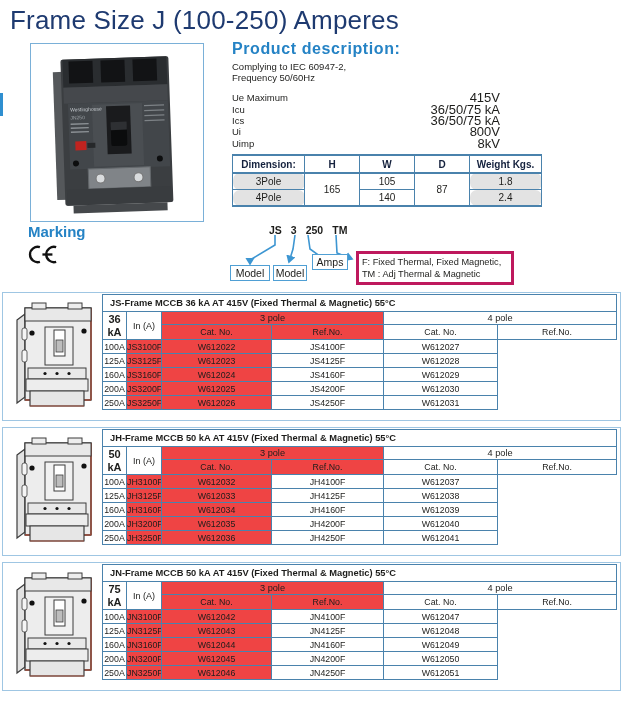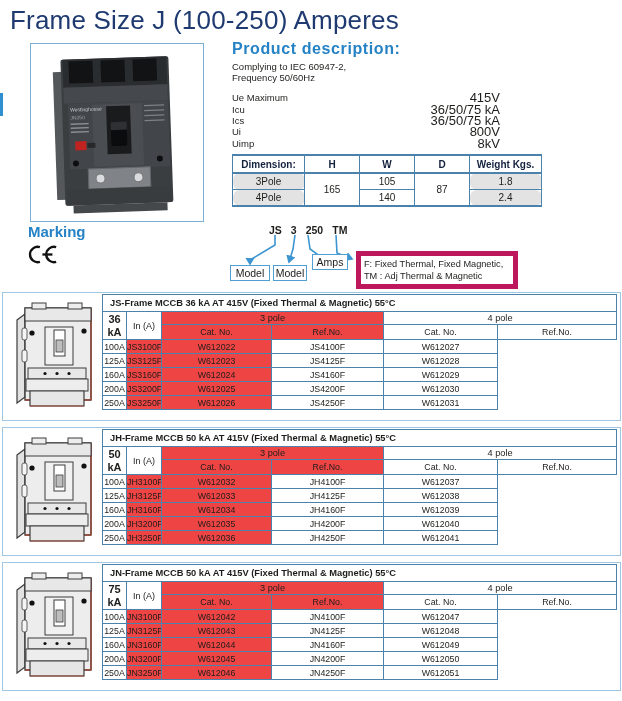--- a/index.html
+++ b/index.html
@@ -38,21 +38,21 @@
   .dim thead th{font-weight:bold;border-bottom:2px solid #4a82ac;color:#14213d;}
   .dim tbody td{height:15px;}
   .dim .shade{background:#e3e3e3;border-radius:7px;}
 
   
   .code-row{left:269px;top:224px;display:flex;gap:9px;font-size:10.5px;font-weight:bold;color:#1d1d1b;}
   .mark-box{border:1px solid #4f9fd4;height:14px;line-height:14px;text-align:center;font-size:10.5px;background:#fff;}
   .box-model{left:230px;top:265px;width:38px;}
   .box-pole{left:273px;top:265px;width:32px;}
   .box-amps{left:312px;top:254px;width:34px;}
-  .note-box{left:356px;top:251px;width:146px;border:5px solid #be185d;padding:2px 3px;font-size:9.2px;line-height:1.32;background:#fff;}
+  .note-box{left:356px;top:251px;width:146px;border:3px solid #be185d;padding:2px 3px;font-size:9.2px;line-height:1.32;background:#fff;}
   .arrows{left:240px;top:233px;}
 
   
   .block{position:absolute;left:2px;width:617px;height:127px;border:1px solid #9fc6e3;background:#fff;}
   .block-1{top:292px;}
   .block-2{top:427px;}
   .block-3{top:562px;}
   .lineart{position:absolute;left:9px;top:7px;}
   table.frame{position:absolute;left:99px;top:1px;border-collapse:collapse;table-layout:fixed;width:514px;}
   .frame th,.frame td{border:1px solid #4a82ac;font-size:8.8px;font-weight:normal;text-align:center;padding:0;height:13px;overflow:hidden;white-space:nowrap;color:#1d1d1b;}

